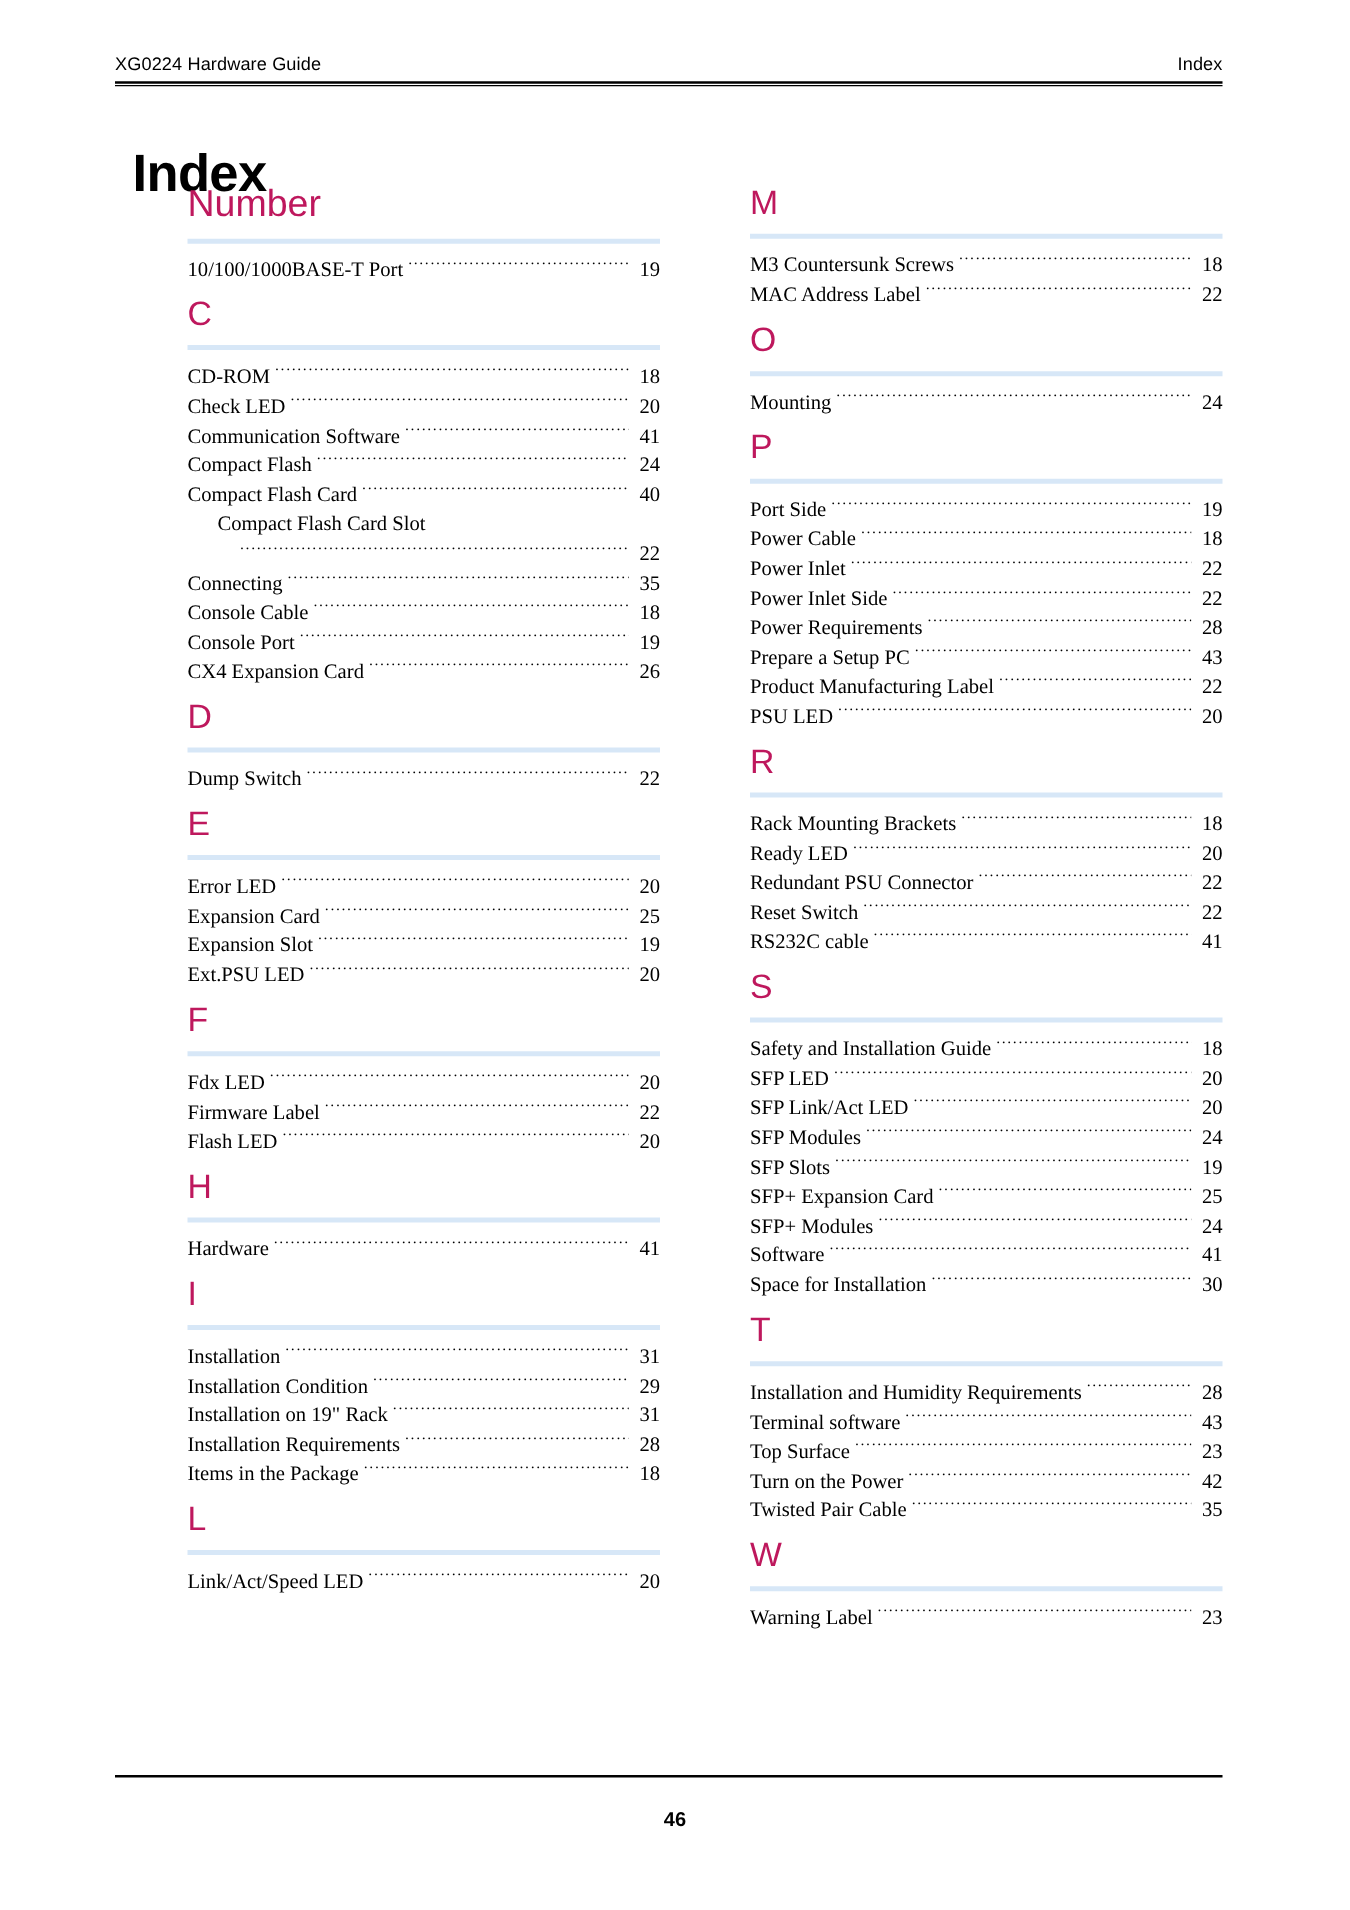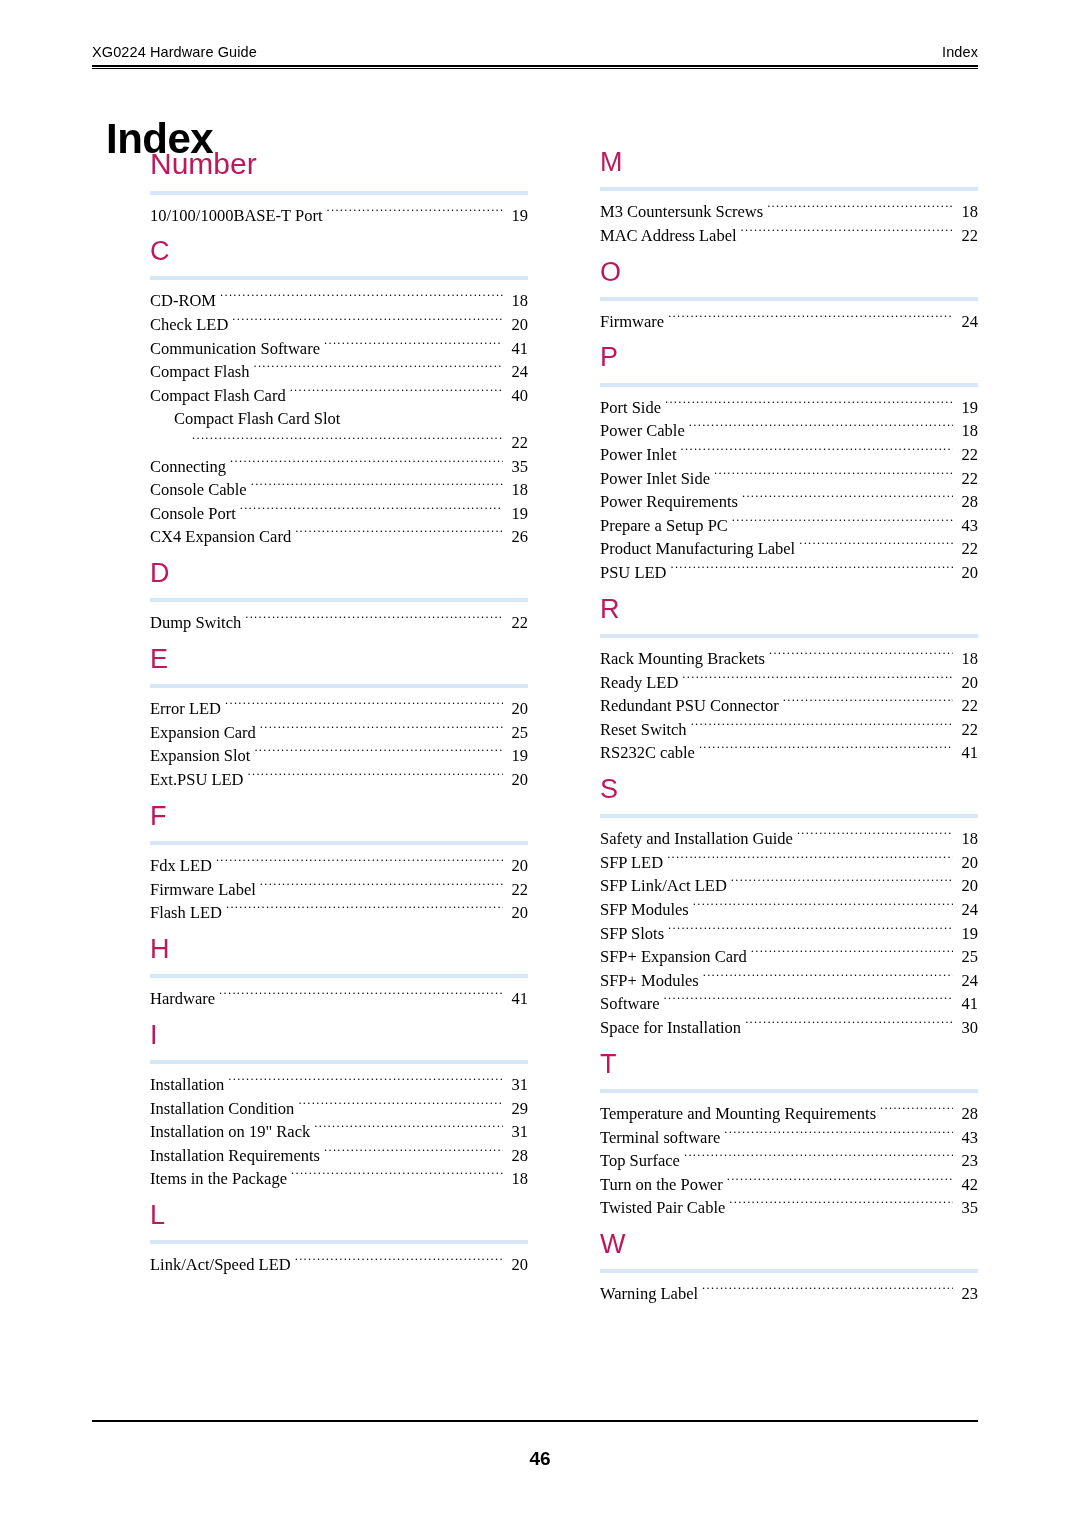--- a/index.html
+++ b/index.html
@@ -164,21 +164,21 @@
     background: #000;
   }
   .page-number {
     position: absolute;
     left: 0;
     top: 1448px;
     width: 1080px;
     text-align: center;
     font-family: "Liberation Sans", sans-serif;
     font-weight: bold;
-    font-size: 19px;
+    font-size: 16px;
   }
 </style>
 </head>
 <body>
 
 <div class="page-header">
   <span>XG0224 Hardware Guide</span>
   <span>Index</span>
 </div>
 <div class="header-rule">
@@ -367,21 +367,21 @@
         <div class="entry">
           <span class="entry-label">MAC Address Label</span>
           <span class="entry-leader"></span>
           <span class="entry-page">22</span>
         </div>
       </div>
       <div class="section">
         <div class="section-heading">O</div>
         <div class="section-rule" style="background: rgb(215, 231, 247);"></div>
         <div class="entry">
-          <span class="entry-label">Firmware</span>
+          <span class="entry-label">Mounting</span>
           <span class="entry-leader"></span>
           <span class="entry-page">24</span>
         </div>
       </div>
       <div class="section">
         <div class="section-heading">P</div>
         <div class="section-rule" style="background: rgb(215, 231, 247);"></div>
         <div class="entry">
           <span class="entry-label">Port Side</span>
           <span class="entry-leader"></span>
@@ -498,21 +498,21 @@
         <div class="entry">
           <span class="entry-label">Space for Installation</span>
           <span class="entry-leader"></span>
           <span class="entry-page">30</span>
         </div>
       </div>
       <div class="section">
         <div class="section-heading">T</div>
         <div class="section-rule" style="background: rgb(215, 231, 247);"></div>
         <div class="entry">
-          <span class="entry-label">Temperature and Mounting Requirements</span>
+          <span class="entry-label">Installation and Humidity Requirements</span>
           <span class="entry-leader"></span>
           <span class="entry-page">28</span>
         </div>
         <div class="entry">
           <span class="entry-label">Terminal software</span>
           <span class="entry-leader"></span>
           <span class="entry-page">43</span>
         </div>
         <div class="entry">
           <span class="entry-label">Top Surface</span>

